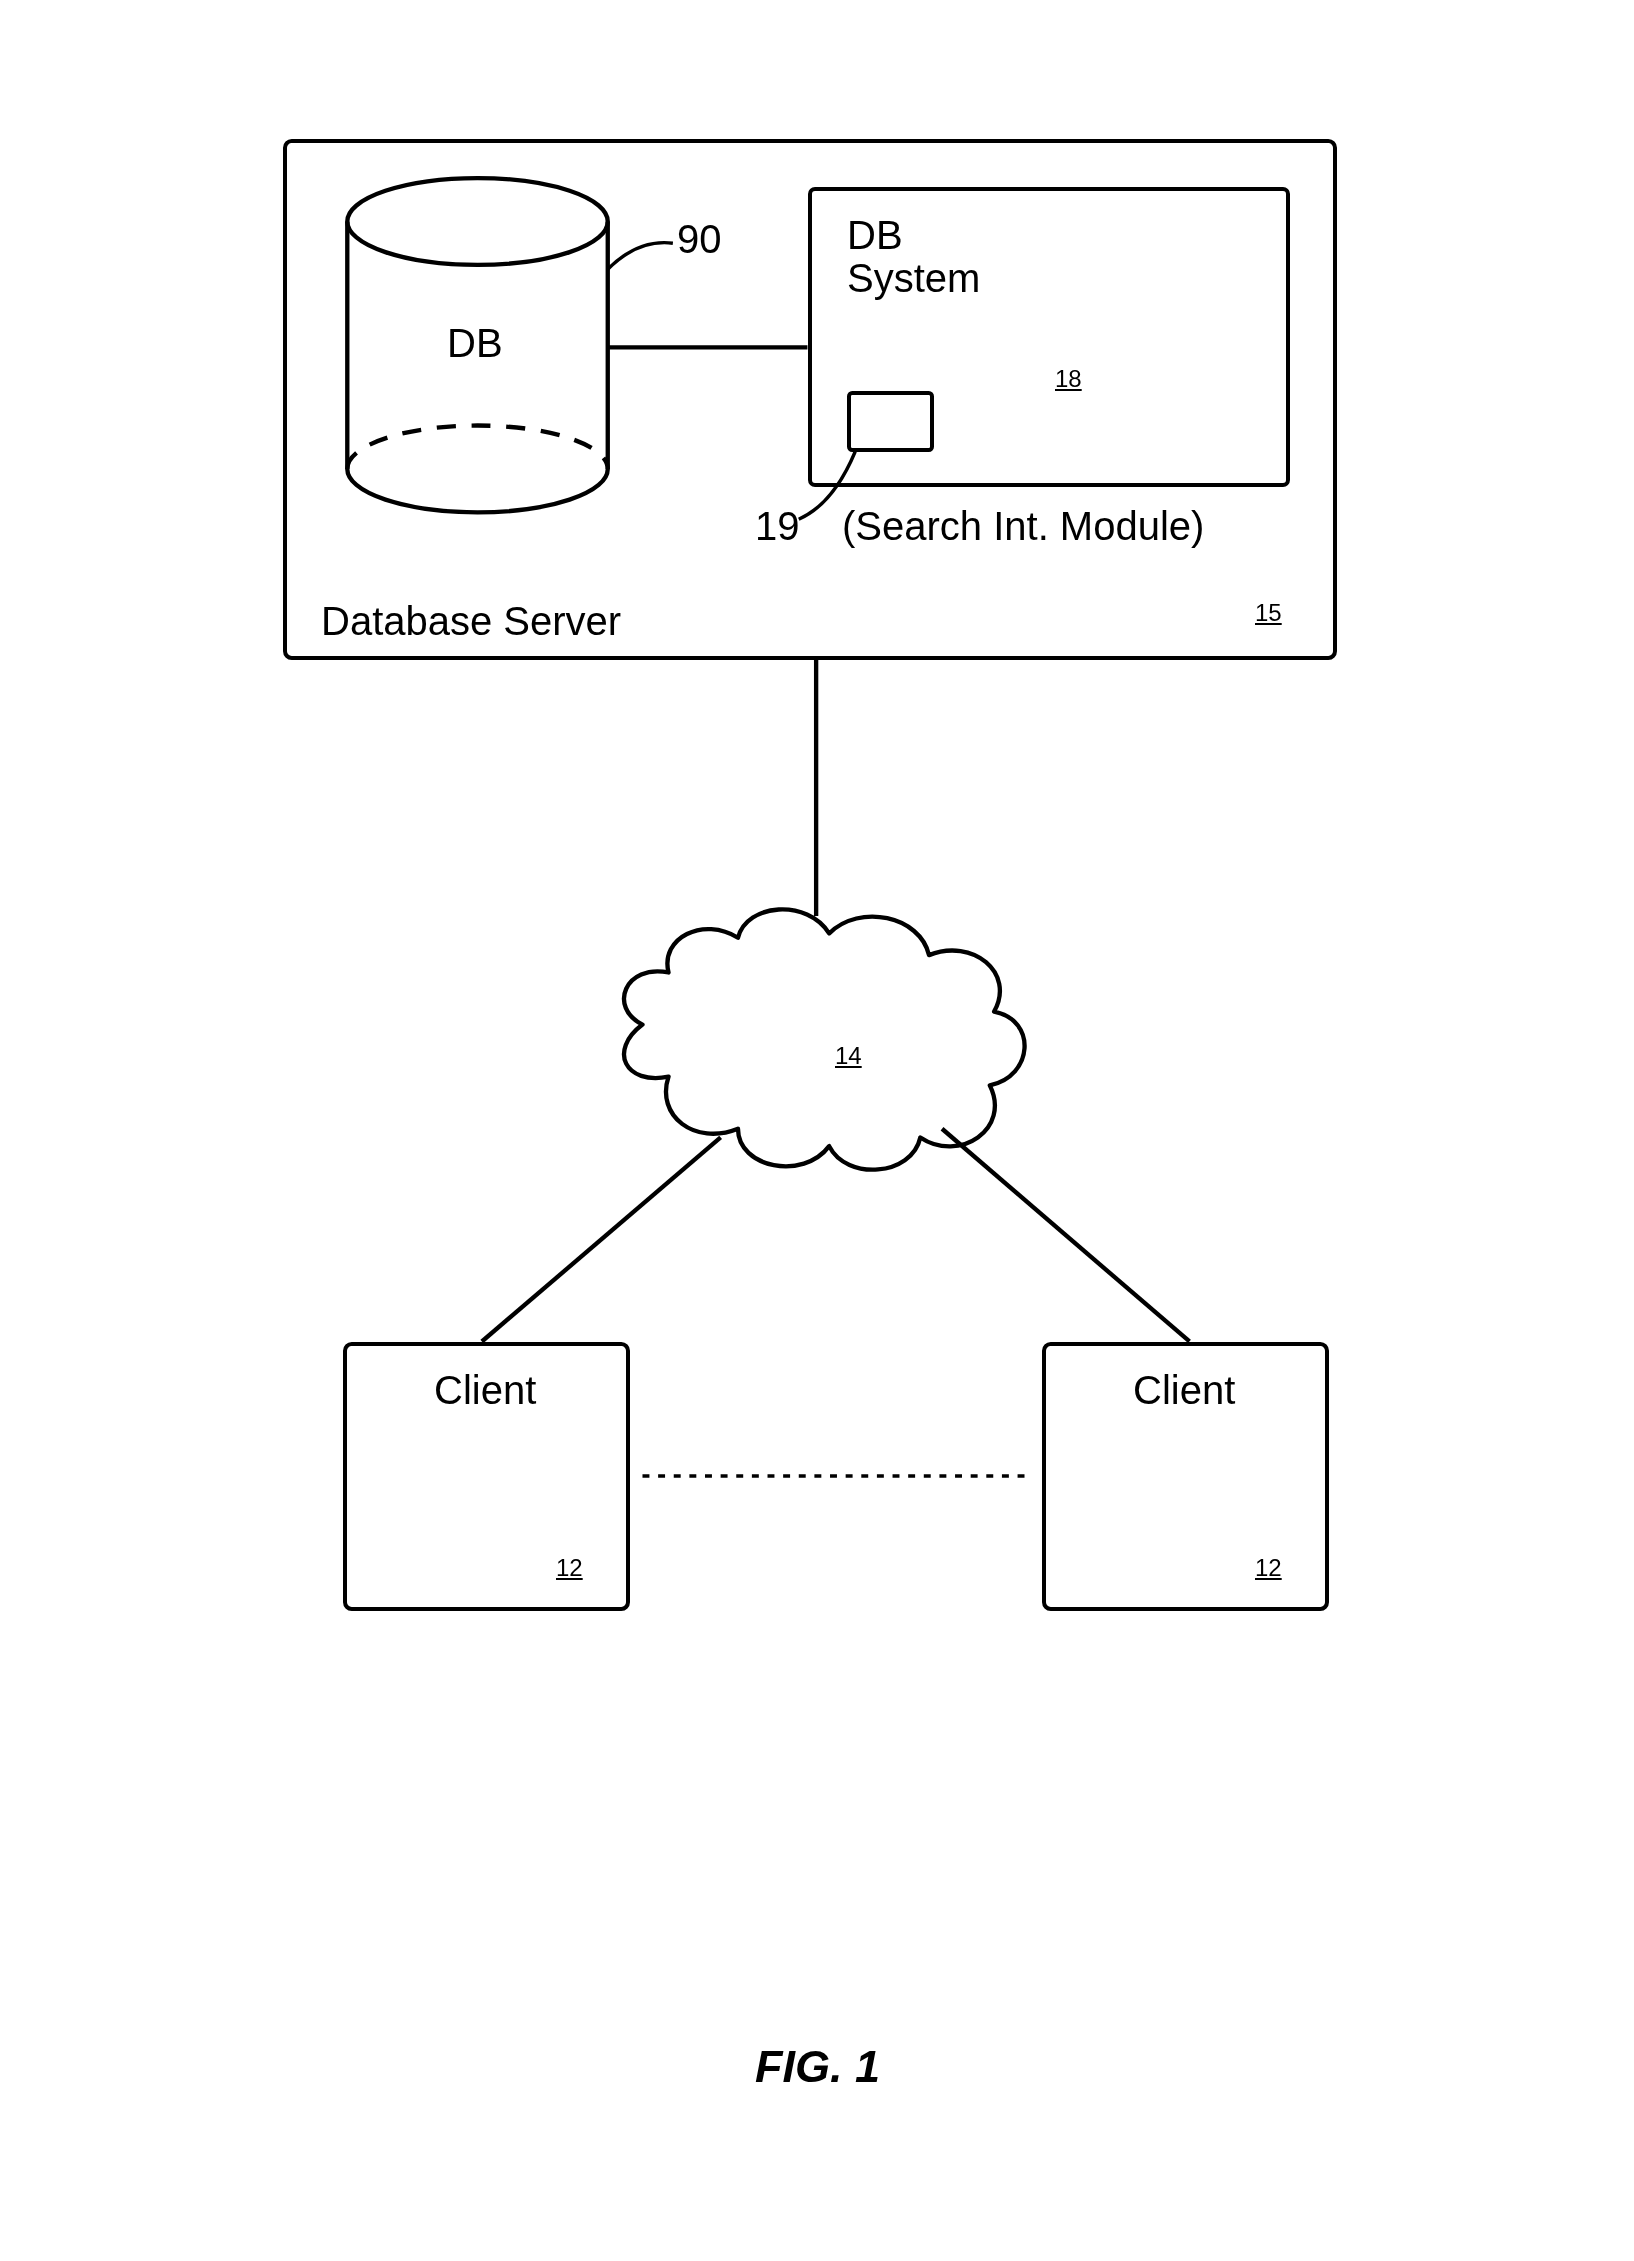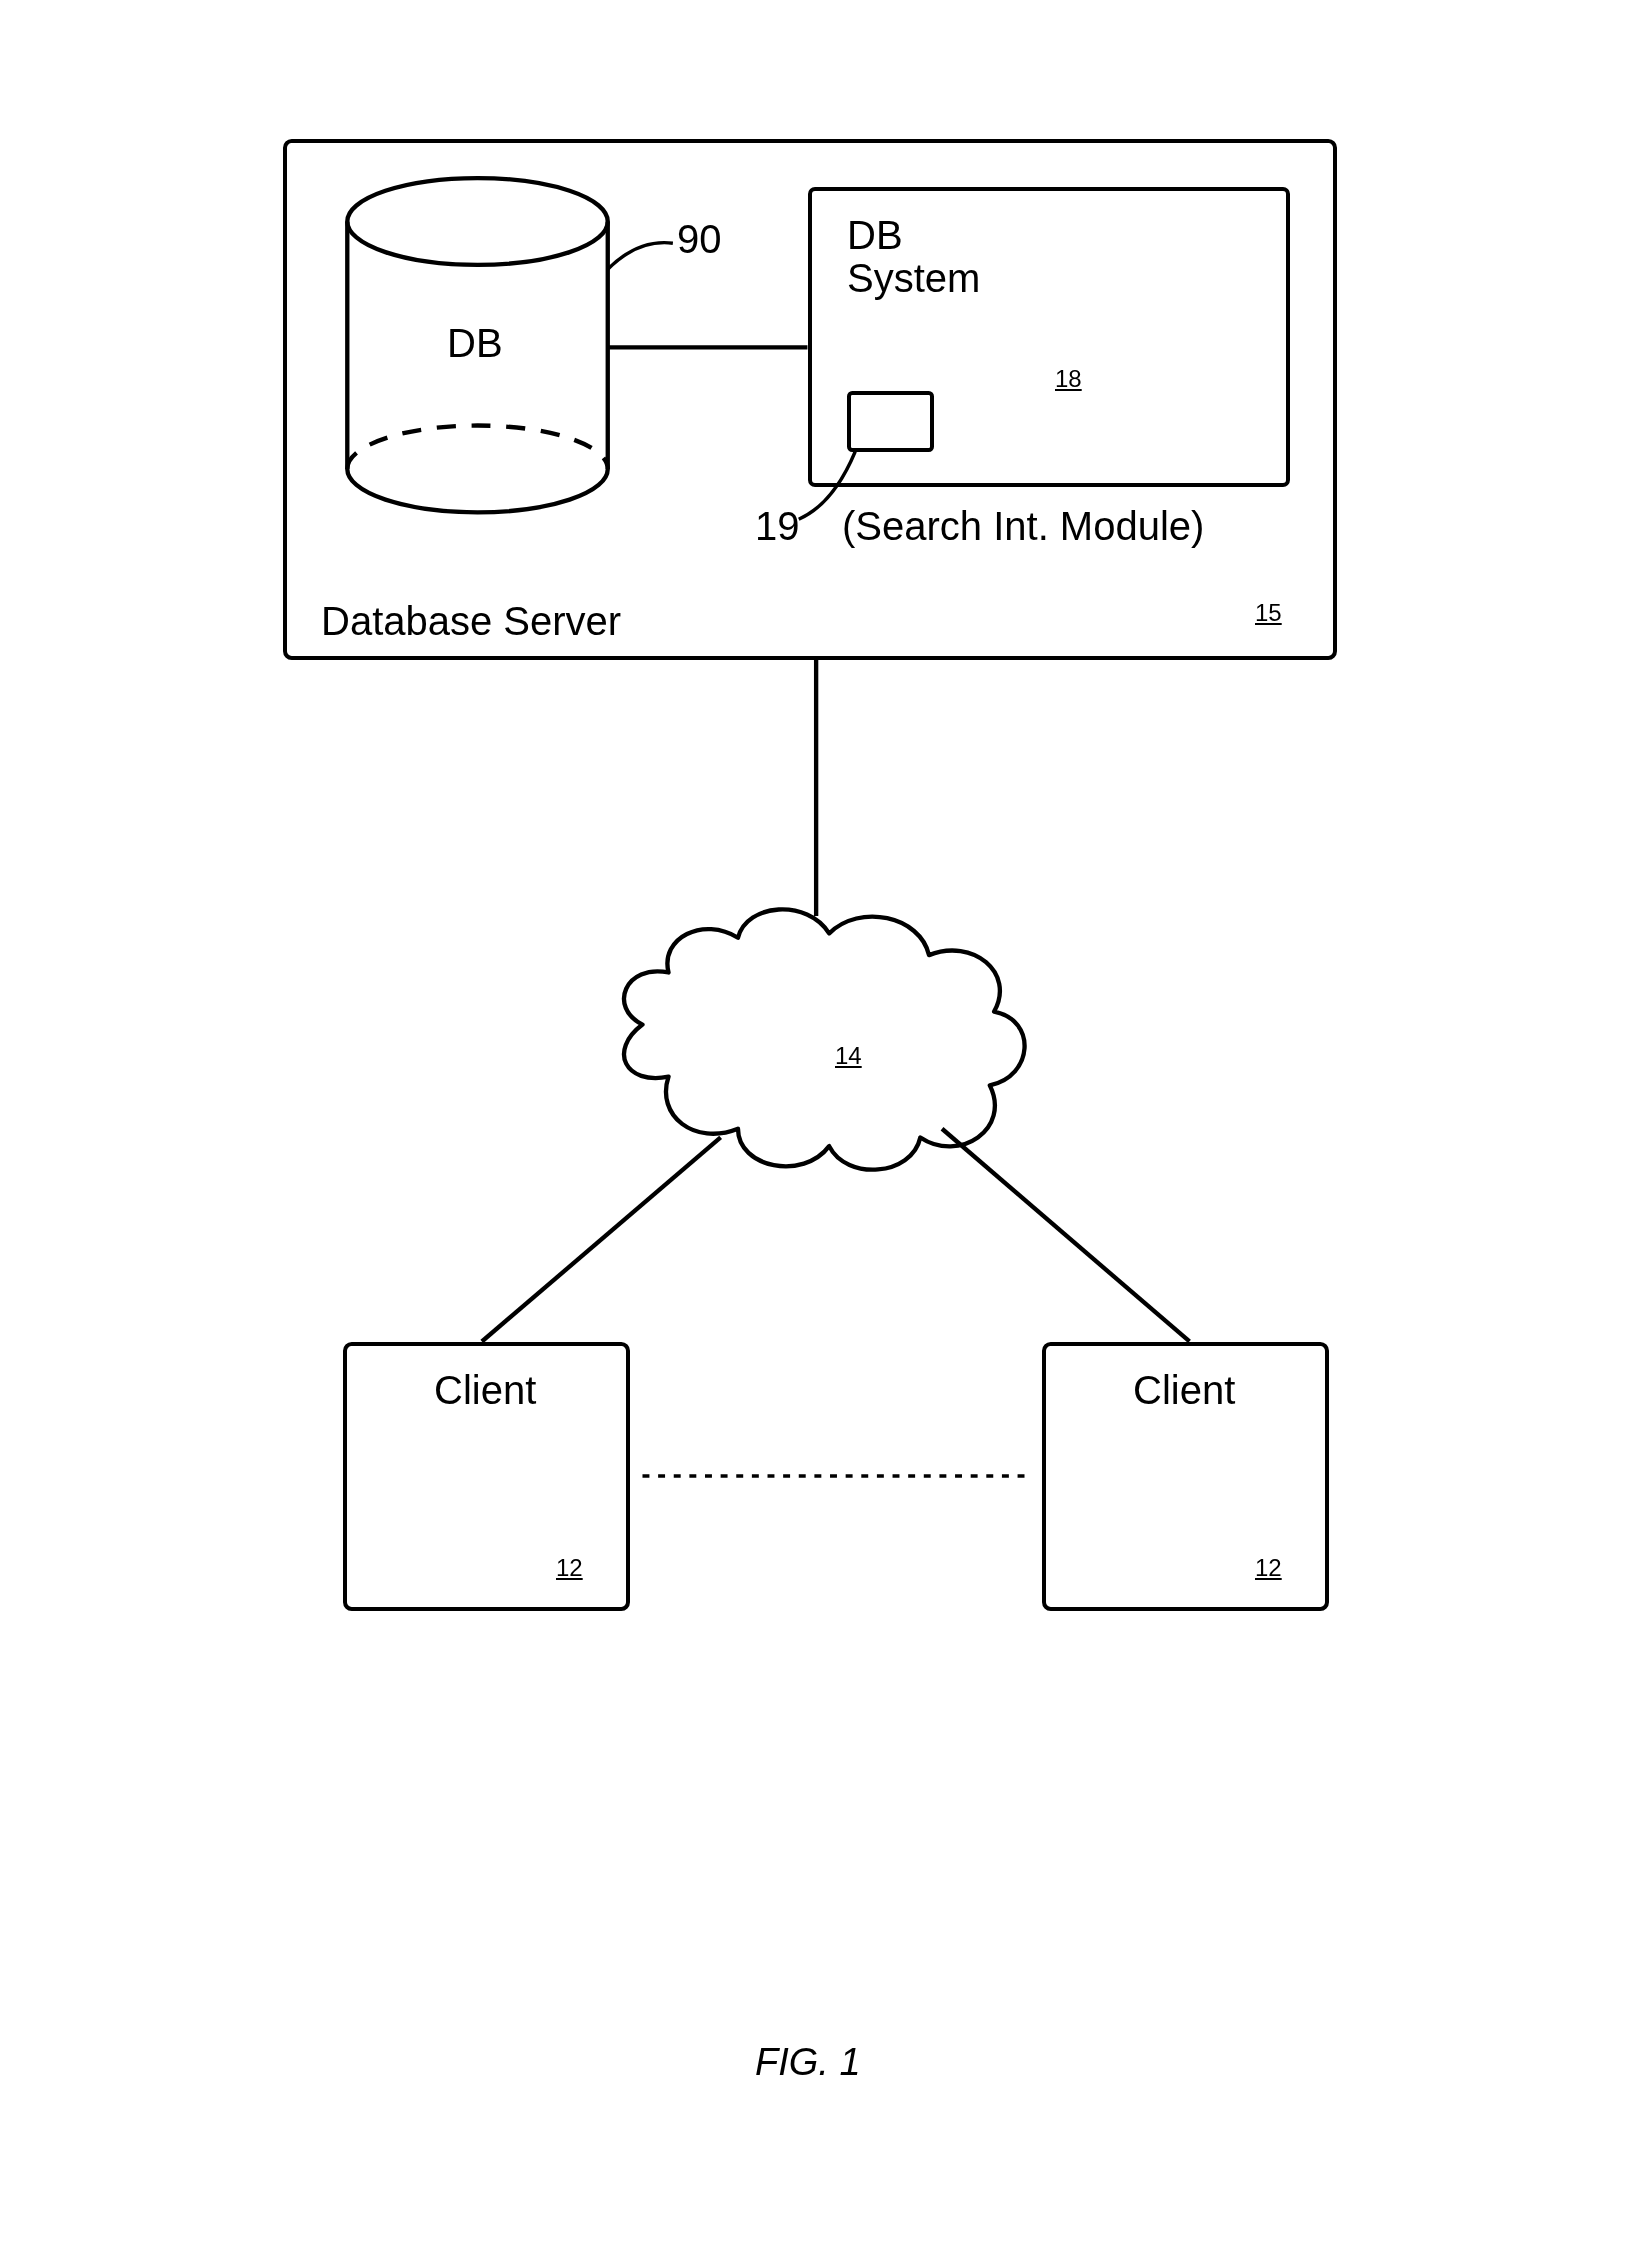--- a/index.html
+++ b/index.html
@@ -36,23 +36,23 @@
   svg.overlay {
     position: absolute;
     left: 0;
     top: 0;
     width: 1634px;
     height: 2261px;
     pointer-events: none;
   }
   .caption {
     position: absolute;
-    font-size: 38px;
+    font-size: 45px;
     font-style: italic;
-    font-weight: normal;
+    font-weight: bold;
     color: #000;
   }
 </style>
 </head>
 <body>
 
 <div id="canvas">
 
   <div class="box" style="left:283px; top:139px; width:1054px; height:521px;"></div>
   <span class="label" style="left:321px; top:599px;">Database Server</span>

